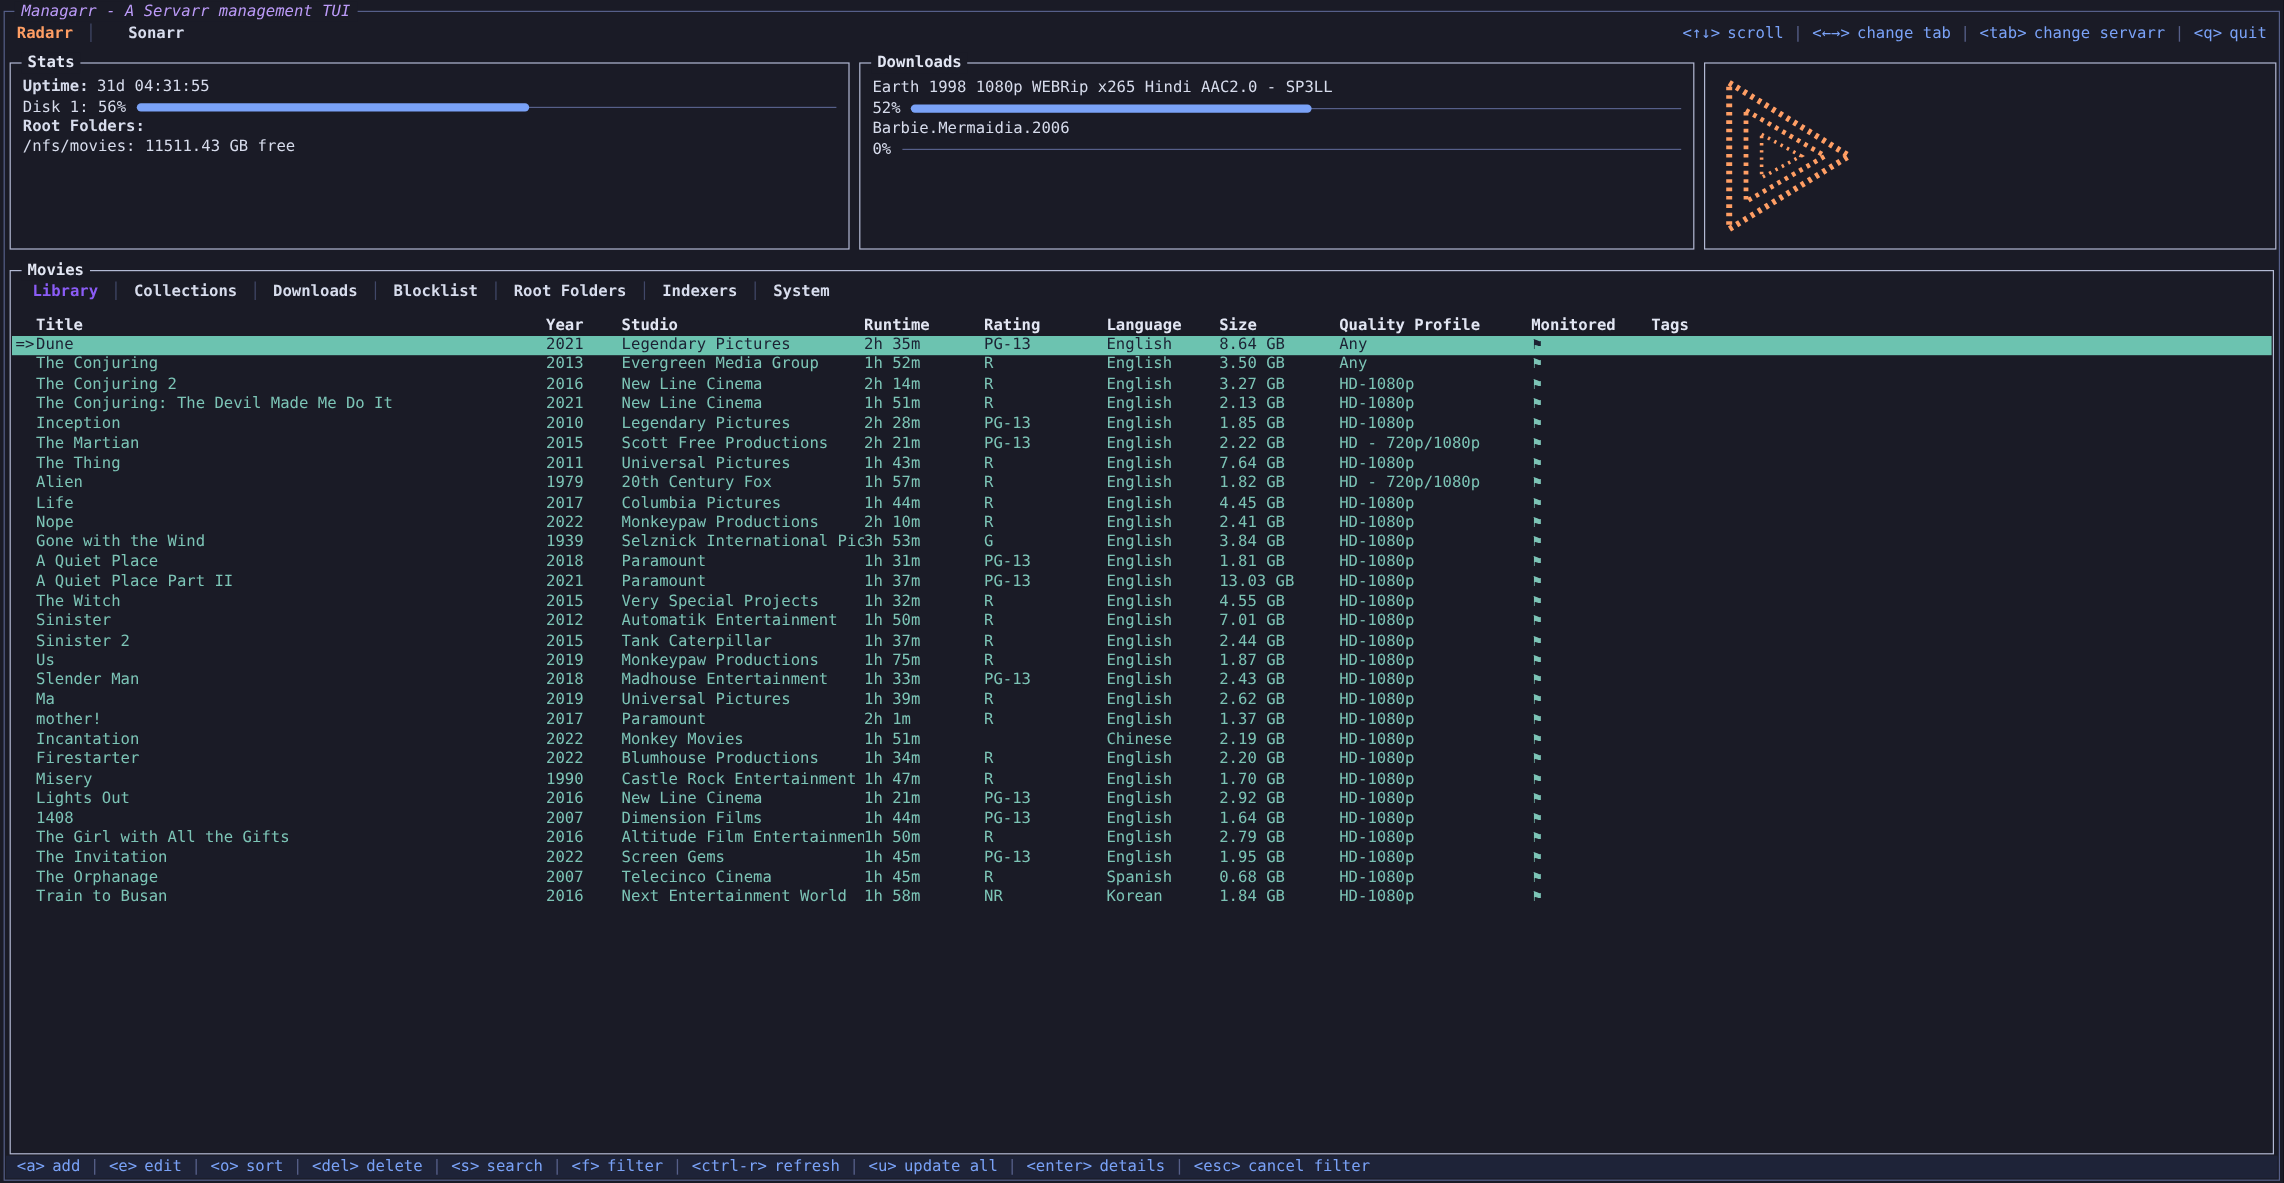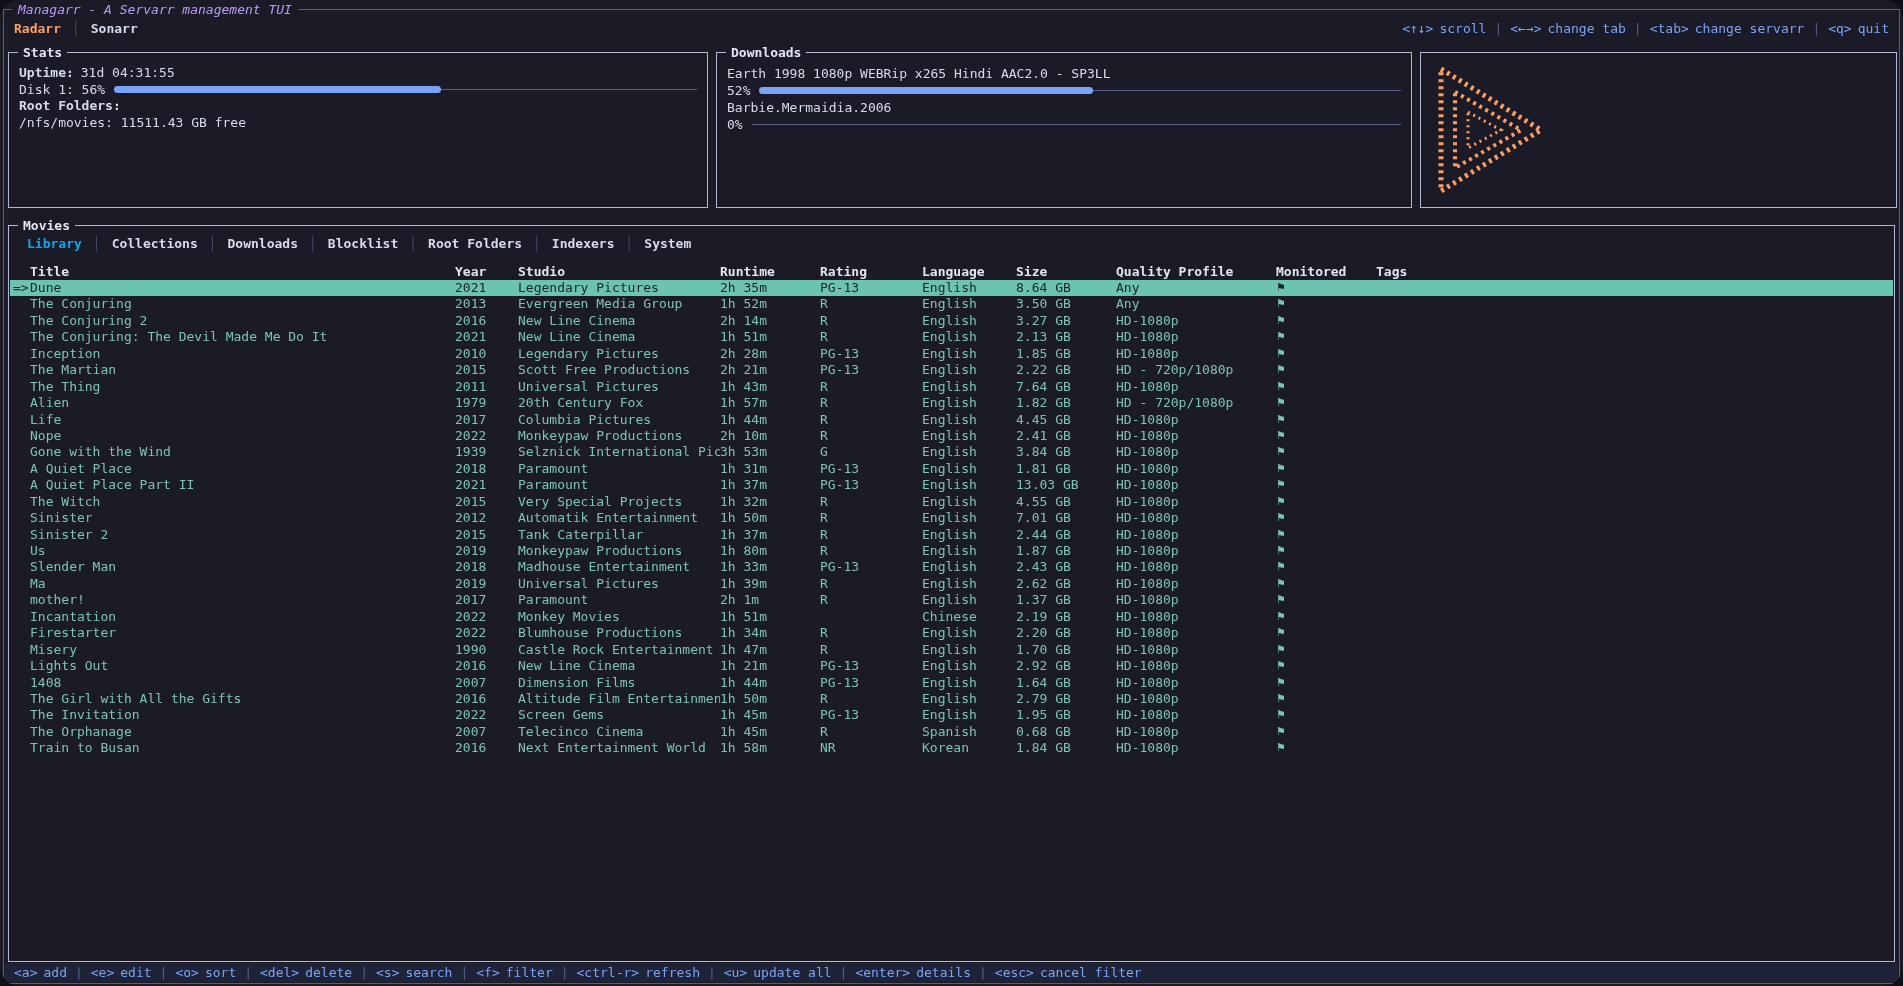--- a/index.html
+++ b/index.html
@@ -1,26 +1,26 @@
 <!DOCTYPE html>
 <html><head>
 <meta charset="utf-8">
 <title>Managarr TUI</title>
 <style>
   html,body{margin:0;padding:0;background:#0f1017;}
   .app{position:relative;width:1903px;height:986px;background:#1a1b26;overflow:hidden;
-       font-family:"DejaVu Sans Mono",monospace;font-size:13px;color:#d7dcec;border-radius:20px;}
+       font-family:"DejaVu Sans Mono",monospace;font-size:13px;color:#d7dcec;}
 
   
   .frame{position:absolute;left:3px;right:3px;top:9px;bottom:2px;border:1px solid #565f89;pointer-events:none;}
   .app-title{position:absolute;top:1px;left:12px;z-index:2;background:#1a1b26;padding:0 6px;
              color:#bb9af7;font-style:italic;line-height:17px;}
 
   
-  .servarr-tabs{position:absolute;top:19px;left:14px;height:19px;display:flex;align-items:center;font-weight:bold;z-index:2;}
+  .servarr-tabs{position:absolute;top:19px;left:14px;height:19px;display:flex;align-items:center;font-weight:bold;z-index:2;gap:16px;}
   .servarr-tabs .tab{color:#d7dcec;cursor:pointer;}
   .servarr-tabs .tab.active{color:#ff9e64;}
   .tab-item{display:flex;align-items:center;}
   .tab-sep{color:#414868;margin:0 11px;font-weight:normal;}
   .tab-item:last-child .tab-sep{display:none;}
 
   .hints{color:#7aa2f7;display:flex;align-items:center;white-space:nowrap;}
   .hint{display:flex;align-items:center;}
   .hint-key{margin-right:6px;}
   .hint-sep{color:#565f89;margin:0 8px;}
@@ -47,21 +47,21 @@
 
   .downloads-body{padding:12px 10px 0 10px;}
   .dl-name{height:17px;line-height:17px;color:#d7dcec;white-space:nowrap;overflow:hidden;}
   .dl-progress{display:flex;height:17px;align-items:center;color:#d7dcec;}
 
   .logo{margin-left:14px;}
 
   
   .movies-tabs{display:flex;align-items:center;padding:7px 0 0 18px;height:20px;font-weight:bold;}
   .movies-tabs .tab{color:#d7dcec;cursor:pointer;}
-  .movies-tabs .tab.active{color:#0ea5e9;}
+  .movies-tabs .tab.active{color:#8b5cf6;}
 
   .grid-row{display:grid;grid-template-columns:20px 425px 63px 202px 100px 102px 94px 100px 160px 100px auto;}
   .cell{overflow:hidden;white-space:nowrap;padding-right:6px;}
   .table-header{margin:10px 1px 0 1px;font-weight:bold;color:#e2e6f3;height:17px;line-height:17px;}
   .rows{margin:0 1px;}
   .movie-row{height:16.45px;line-height:16.45px;color:#7cc4b6;cursor:pointer;}
   .movie-row.selected{background:#6cc3b0;color:#1c2233;}
   .c-arrow{padding-left:3px;padding-right:0;}
   .mon-icon{font-family:"DejaVu Sans",sans-serif;font-size:11px;}
 
@@ -421,21 +421,21 @@
     <span class="cell c-size">2.44 GB</span>
     <span class="cell c-quality">HD-1080p</span>
     <span class="cell c-monitored mon-icon">⚑</span>
     <span class="cell c-tags"></span>
   </div>
         <div class="grid-row movie-row">
     <span class="cell c-arrow"></span>
     <span class="cell c-title">Us</span>
     <span class="cell c-year">2019</span>
     <span class="cell c-studio">Monkeypaw Productions</span>
-    <span class="cell c-runtime">1h 80m</span>
+    <span class="cell c-runtime">1h 75m</span>
     <span class="cell c-rating">R</span>
     <span class="cell c-language">English</span>
     <span class="cell c-size">1.87 GB</span>
     <span class="cell c-quality">HD-1080p</span>
     <span class="cell c-monitored mon-icon">⚑</span>
     <span class="cell c-tags"></span>
   </div>
         <div class="grid-row movie-row">
     <span class="cell c-arrow"></span>
     <span class="cell c-title">Slender Man</span>

